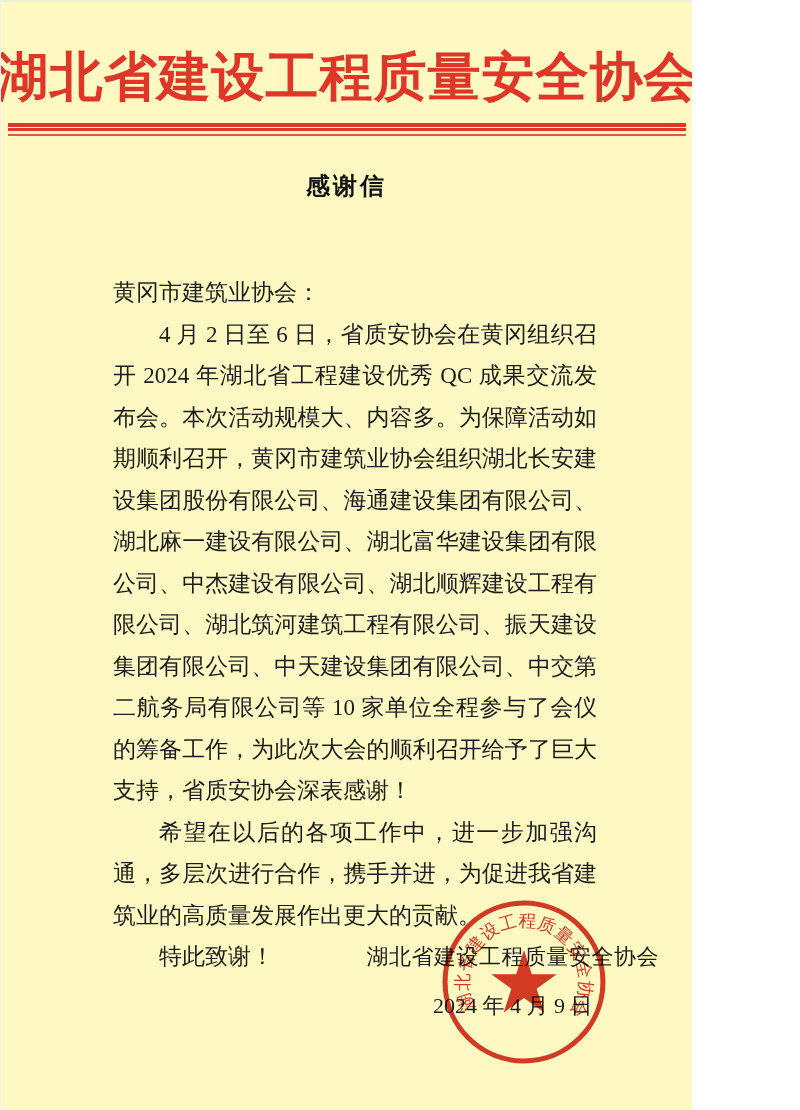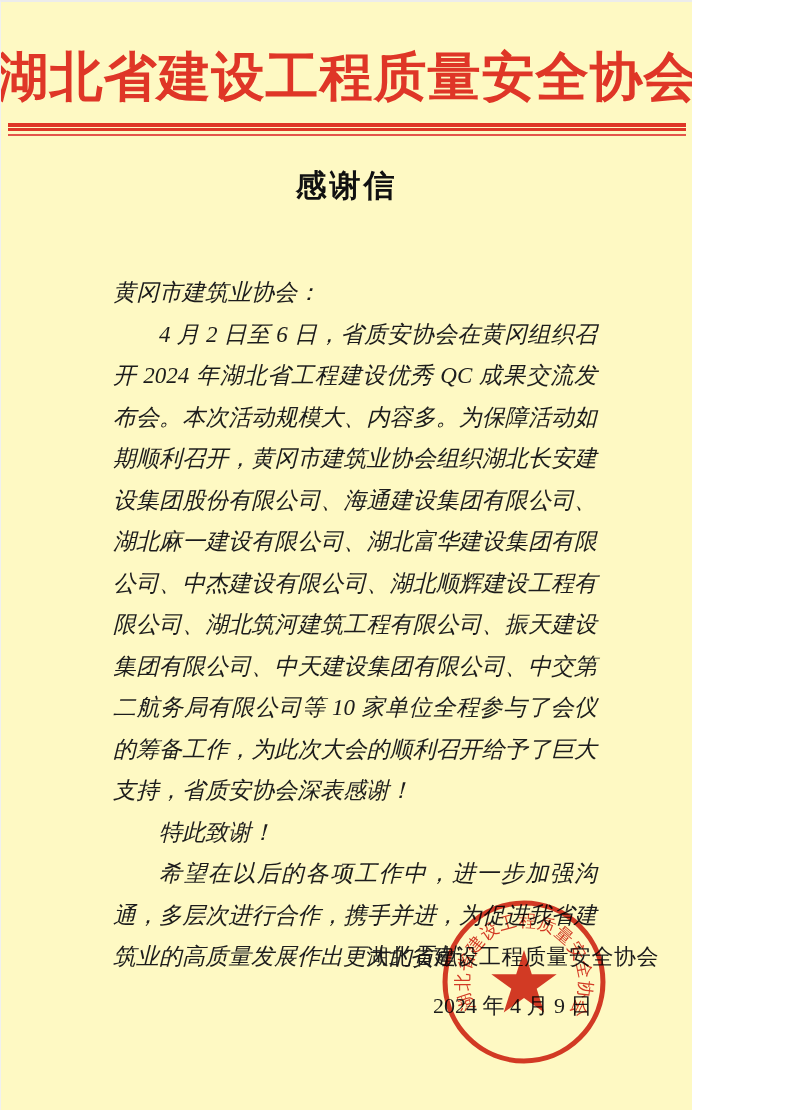--- a/index.html
+++ b/index.html
@@ -36,34 +36,33 @@
   .rule .l2 { height: 3px; background: #df3627; margin-top: 1px; }
   .rule .l3 { height: 2px; background: #e4554a; margin-top: 3px; }
 
   
   .doc-title {
     margin-top: 30px;
     height: 40px;
     display: flex;
     align-items: center;
     justify-content: center;
-    font-size: 31px;
+    font-size: 24px;
     font-weight: bold;
     letter-spacing: 3px;
     color: #111111;
   }
 
   
   .body {
     margin: 66px 95px 0 112px;
     font-size: 23px;
     line-height: 41.5px;
     text-align: justify;
     color: #1c1c1c;
-    font-style: italic;
   }
   .body p { margin: 0; text-indent: 2em; }
   .body p.salutation { text-indent: 0; }
 
   
   .signature-area {
     position: absolute;
     top: 893px;
     left: 0;
     width: 800px;
@@ -101,22 +100,22 @@
     <div class="l1"></div>
     <div class="l2"></div>
     <div class="l3"></div>
   </div>
 
   <div class="doc-title">感谢信</div>
 
   <div class="body">
     <p class="salutation">黄冈市建筑业协会：</p>
     <p>4 月 2 日至 6 日，省质安协会在黄冈组织召开 2024 年湖北省工程建设优秀 QC 成果交流发布会。本次活动规模大、内容多。为保障活动如期顺利召开，黄冈市建筑业协会组织湖北长安建设集团股份有限公司、海通建设集团有限公司、湖北麻一建设有限公司、湖北富华建设集团有限公司、中杰建设有限公司、湖北顺辉建设工程有限公司、湖北筑河建筑工程有限公司、振天建设集团有限公司、中天建设集团有限公司、中交第二航务局有限公司等 10 家单位全程参与了会仪的筹备工作，为此次大会的顺利召开给予了巨大支持，省质安协会深表感谢！</p>
+    <p>希望在以后的各项工作中，进一步加强沟通，多层次进行合作，携手并进，为促进我省建筑业的高质量发展作出更大的贡献。</p>
     <p>特此致谢！</p>
-    <p>希望在以后的各项工作中，进一步加强沟通，多层次进行合作，携手并进，为促进我省建筑业的高质量发展作出更大的贡献。</p>
   </div>
 
   <div class="signature-area">
     <div class="sig-block">
       <div class="sig-name">湖北省建设工程质量安全协会</div>
       <div class="sig-date">2024 年 4 月 9 日</div>
     </div>
 
     <svg class="seal" viewBox="0 0 200 200">
       <circle cx="100" cy="100" r="94" fill="none" stroke="#cf2a1d" stroke-width="6"></circle>

